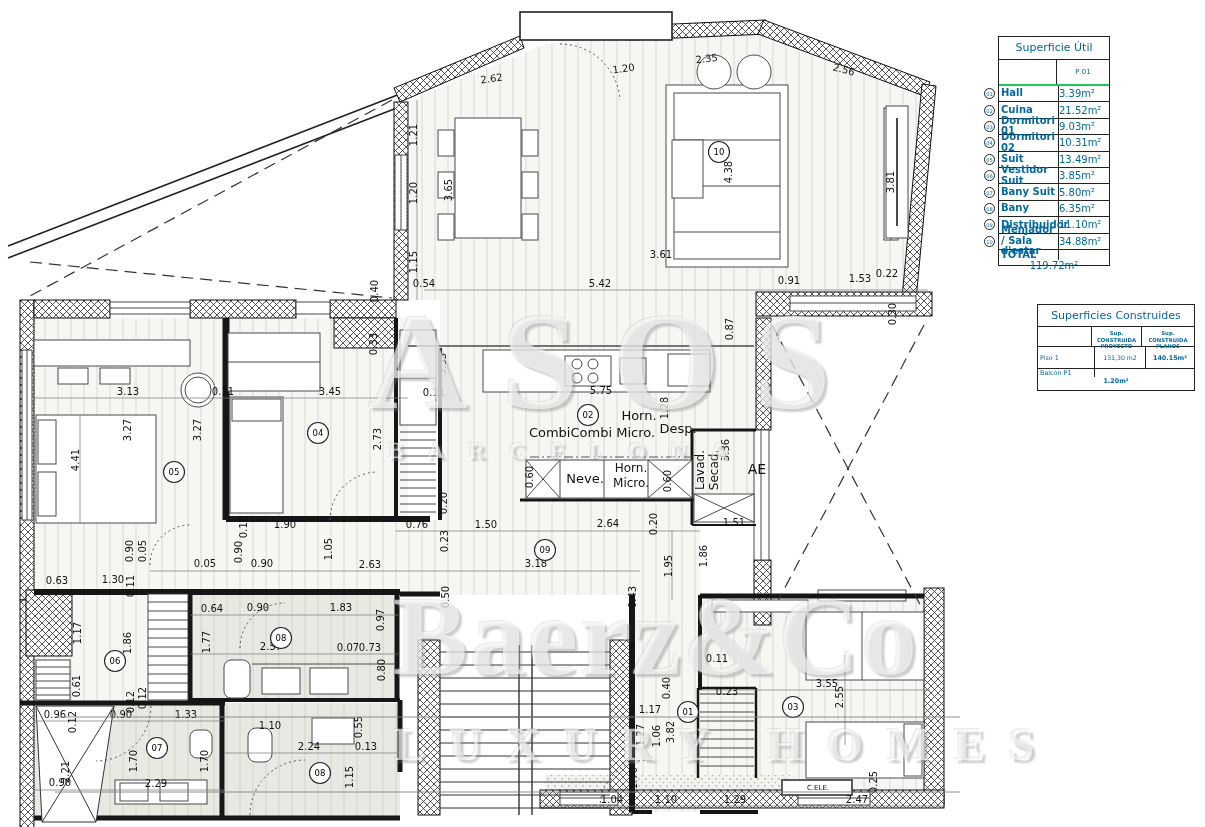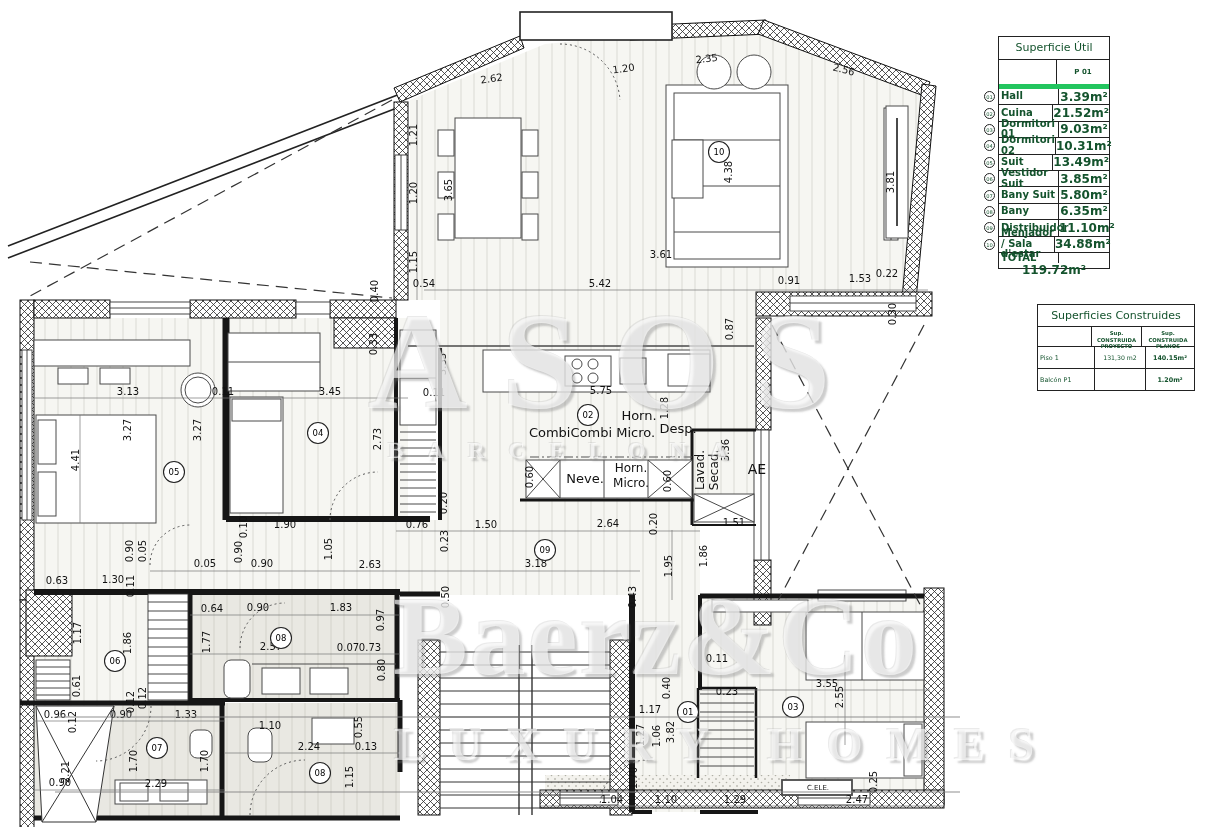--- a/index.html
+++ b/index.html
@@ -10,38 +10,38 @@
   .wm{position:absolute;pointer-events:none;font-family:"Liberation Serif",serif;
       color:rgba(255,255,255,0.62);
       text-shadow:3px 3px 2px rgba(130,130,130,0.40), -1px -1px 0 rgba(170,170,170,0.25);}
   #wm-top{left:368px;top:282px;font-size:138px;letter-spacing:34px;font-weight:bold;}
   #wm-city{left:388px;top:438px;font-size:23px;letter-spacing:24px;font-weight:bold;}
   #wm-by{left:446px;top:462px;font-size:92px;}
   #wm-brand{left:393px;top:572px;font-size:112px;font-weight:bold;letter-spacing:2px;}
   #wm-tag{left:394px;top:718px;font-size:46px;letter-spacing:24px;font-weight:bold;}
   .wm-rule{position:absolute;left:55px;width:905px;height:2px;background:rgba(130,130,130,0.45);pointer-events:none;}
   
-  .tblwrap{position:absolute;color:#14532d;}
+  .tblwrap{position:absolute;color:#0369a1;}
   #t1{left:998px;top:36px;width:110px;border:1.4px solid #222;background:#fff;}
   #t1 .title{height:22px;line-height:22px;text-align:center;font-size:11px;border-bottom:1px solid #222;}
-  #t1 .sub{height:24px;display:flex;border-bottom:5px solid #22c55e;font-weight:bold;}
+  #t1 .sub{height:24px;display:flex;border-bottom:2px solid #22c55e;}
   #t1 .sub .n{width:57px;border-right:1px solid #222;}
   #t1 .sub .v{flex:1;text-align:center;font-size:7px;line-height:24px;}
   .t1row{position:relative;display:flex;height:15.4px;border-bottom:1px solid #222;align-items:center;}
   .t1row:last-child{border-bottom:none;flex-direction:column;}
   .t1name{width:57px;border-right:1px solid #222;font-size:10px;padding-left:2px;align-self:stretch;display:flex;align-items:center;line-height:1.05;font-weight:bold;}
-  .t1val{flex:1;text-align:center;font-size:12px;font-weight:bold;}
+  .t1val{flex:1;text-align:left;font-size:10px;font-weight:normal;}
   .t1circ{position:absolute;left:-15px;top:50%;margin-top:-5.5px;width:11px;height:11px;border:0.9px solid #222;
           border-radius:50%;font-size:5.2px;line-height:11px;text-align:center;background:#fff;box-sizing:border-box;}
   #t2{left:1002px;top:304px;width:156px;border:1.4px solid #222;background:#fff;margin-left:35px;}
   #t2 .title{height:21px;line-height:21px;text-align:center;font-size:11px;border-bottom:1px solid #222;}
   #t2 .hdr{display:flex;height:19px;border-bottom:1px solid #222;}
   #t2 .hdr .c{font-size:5.3px;font-weight:bold;text-align:center;line-height:1.25;padding-top:3px;box-sizing:border-box;}
   .t2row{display:flex;height:21px;border-bottom:1px solid #222;align-items:center;}
-  .t2row:last-child{border-bottom:none;}
+  .t2row:last-child{border-bottom:none;flex-direction:column;}
   .c-name{width:54px;border-right:1px solid #222;align-self:stretch;display:flex;align-items:center;font-size:6.4px;padding-left:2px;}
   .c-pro{width:50px;border-right:1px solid #222;align-self:stretch;display:flex;align-items:center;justify-content:center;font-size:6.2px;}
   .c-pla{flex:1;text-align:center;font-size:6.4px;font-weight:bold;}
   #t2 .hdr .c-name{border-right:1px solid #222;}
 </style>
 </head>
 <body>
 
 <div id="canvas">
 

